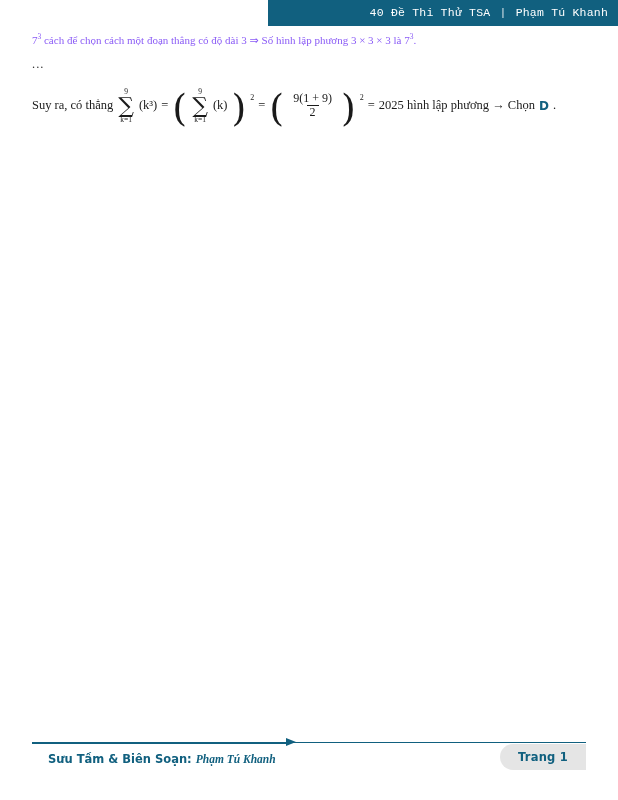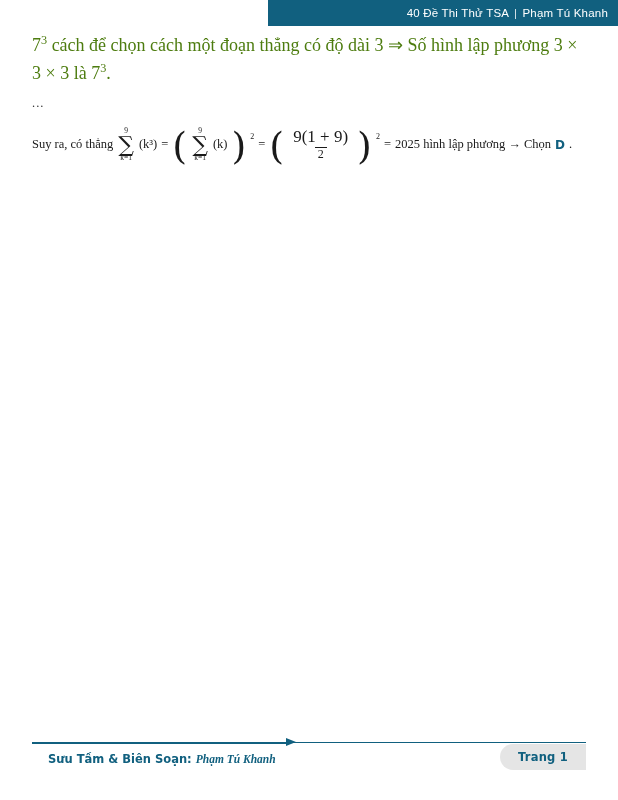--- a/index.html
+++ b/index.html
@@ -34,21 +34,21 @@
   }
   .header-title {
     position: absolute;
     top: 0;
     left: 268px;
     width: 340px;
     height: 32px;
     line-height: 26px;
     text-align: right;
     color: #ffffff;
-    font-family: Liberation Sans, sans-serif;
+    font-family: Liberation Mono, monospace;
     font-size: 11.5px;
     letter-spacing: 0.2px;
     white-space: nowrap;
   }
   .header-title .sep {
     opacity: 0.85;
     padding: 0 2px;
   }
   .header-stripes {
     position: absolute;
@@ -77,24 +77,24 @@
   .header-stripes span:nth-child(10) { height: 26px; }
 
   
   .content {
     position: absolute;
     top: 26px;
     left: 32px;
     width: 554px;
   }
   .line {
-    font-size: 18px;
+    font-size: 11px;
     line-height: 1.55;
     margin: 6px 0;
-    color: #4d7c0f;
+    color: #8b5cf6;
   }
   .line.dots {
     font-size: 12.5px;
     letter-spacing: 1px;
     margin: 0 0 2px 0;
     color: #333;
   }
   .m { font-style: normal; }
   sup { font-size: 0.68em; vertical-align: super; line-height: 0; }
 
@@ -138,21 +138,21 @@
     top: -8px;
   }
   .frac {
     display: inline-flex;
     flex-direction: column;
     align-items: center;
     vertical-align: middle;
     margin: 0 2px;
     line-height: 1.1;
   }
-  .frac .num { font-size: 17px; padding: 0 3px; }
+  .frac .num { font-size: 12px; padding: 0 3px; }
   .frac .den { font-size: 12px; padding: 0 3px; border-top: 1px solid #1a1a1a; }
   .ans-letter {
     font-family: "DejaVu Sans", sans-serif;
     font-weight: bold;
     color: #11607f;
     font-size: 12px;
   }
 
   
   .footer {

